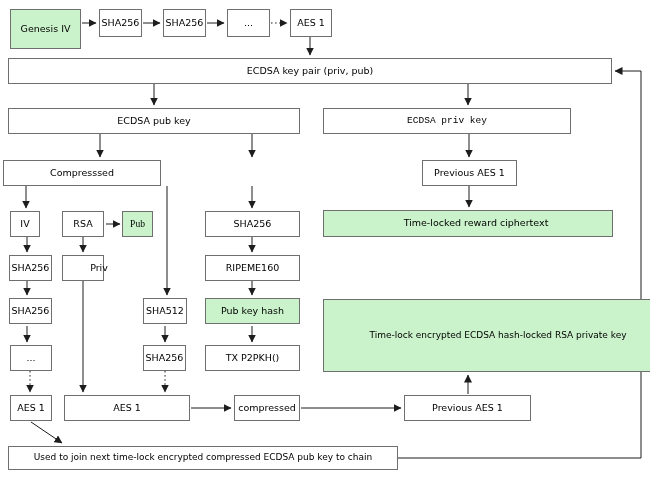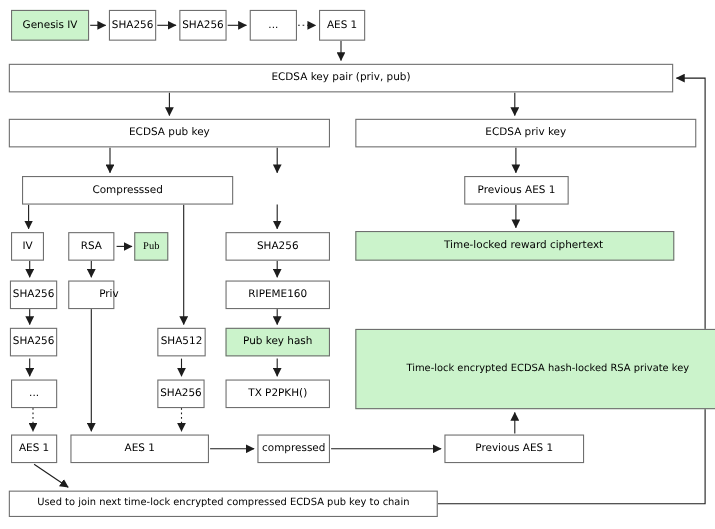--- a/index.html
+++ b/index.html
@@ -71,31 +71,31 @@
     <line class="dotted" x1="30" y1="371" x2="30" y2="392" marker-end="url(#ah)"></line>
     <line class="dotted" x1="165" y1="371" x2="165" y2="392" marker-end="url(#ah)"></line>
 
     <line x1="191" y1="408" x2="231" y2="408" marker-end="url(#ah)"></line>
     <line x1="301" y1="408" x2="401" y2="408" marker-end="url(#ah)"></line>
     <line x1="468" y1="394" x2="468" y2="375" marker-end="url(#ah)"></line>
     <line x1="31" y1="422" x2="62" y2="443" marker-end="url(#ah)"></line>
     <polyline points="398,458 641,458 641,71 615,71" marker-end="url(#ah)"></polyline>
   </svg>
 
-  <div class="node green" style="left:10px;top:9px;width:71px;height:28px;">Genesis IV</div>
+  <div class="node green" style="left:10px;top:9px;width:71px;height:40px;">Genesis IV</div>
   <div class="node" style="left:99px;top:9px;width:43px;height:28px;">SHA256</div>
   <div class="node" style="left:163px;top:9px;width:43px;height:28px;">SHA256</div>
   <div class="node" style="left:227px;top:9px;width:43px;height:28px;">...</div>
   <div class="node" style="left:290px;top:9px;width:42px;height:28px;">AES 1</div>
 
   <div class="node" style="left:8px;top:58px;width:604px;height:26px;">ECDSA key pair (priv, pub)</div>
   <div class="node" style="left:8px;top:108px;width:292px;height:26px;">ECDSA pub key</div>
-  <div class="node" style="left:323px;top:108px;width:310px;height:26px;">ECDSA priv key</div>
+  <div class="node" style="left:323px;top:108px;width:248px;height:26px;font-family:Liberation Mono, monospace;">ECDSA priv key</div>
 
-  <div class="node" style="left:20px;top:160px;width:192px;height:26px;">Compresssed</div>
+  <div class="node" style="left:3px;top:160px;width:158px;height:26px;">Compresssed</div>
   <div class="node" style="left:422px;top:160px;width:95px;height:26px;">Previous AES 1</div>
 
   <div class="node" style="left:10px;top:211px;width:30px;height:26px;">IV</div>
   <div class="node" style="left:62px;top:211px;width:42px;height:26px;">RSA</div>
   <div class="node green" style="left:122px;top:211px;width:31px;height:26px;font-family:Liberation Serif, serif;">Pub</div>
   <div class="node" style="left:205px;top:211px;width:95px;height:26px;">SHA256</div>
   <div class="node green" style="left:323px;top:210px;width:290px;height:27px;padding-left:16px;">Time-locked reward ciphertext</div>
 
   <div class="node" style="left:9px;top:255px;width:43px;height:26px;">SHA256</div>
   <div class="node" style="left:62px;top:255px;width:42px;height:26px;padding-left:32px;">Priv</div>

